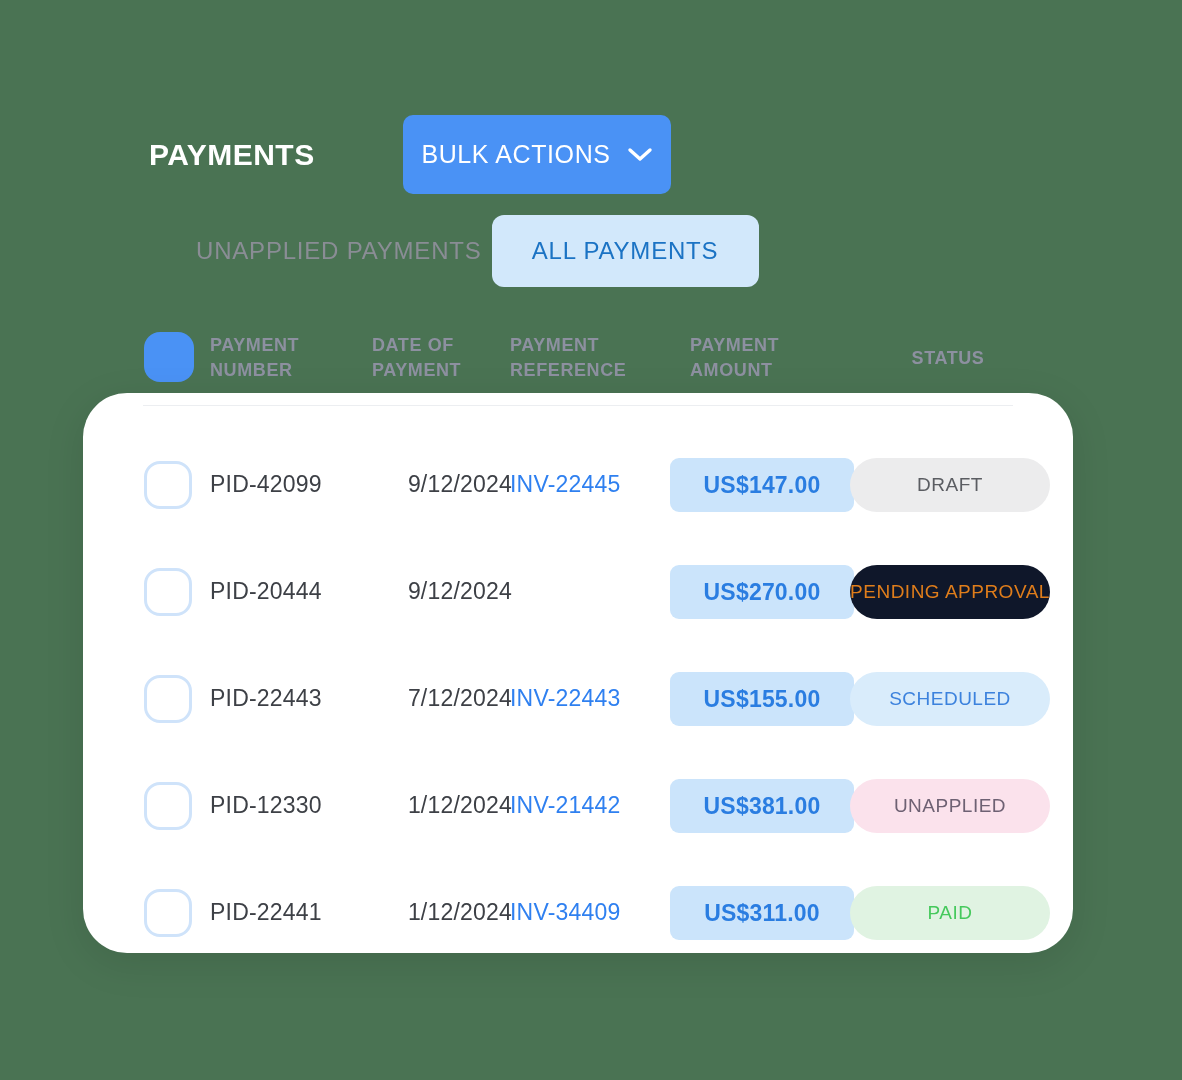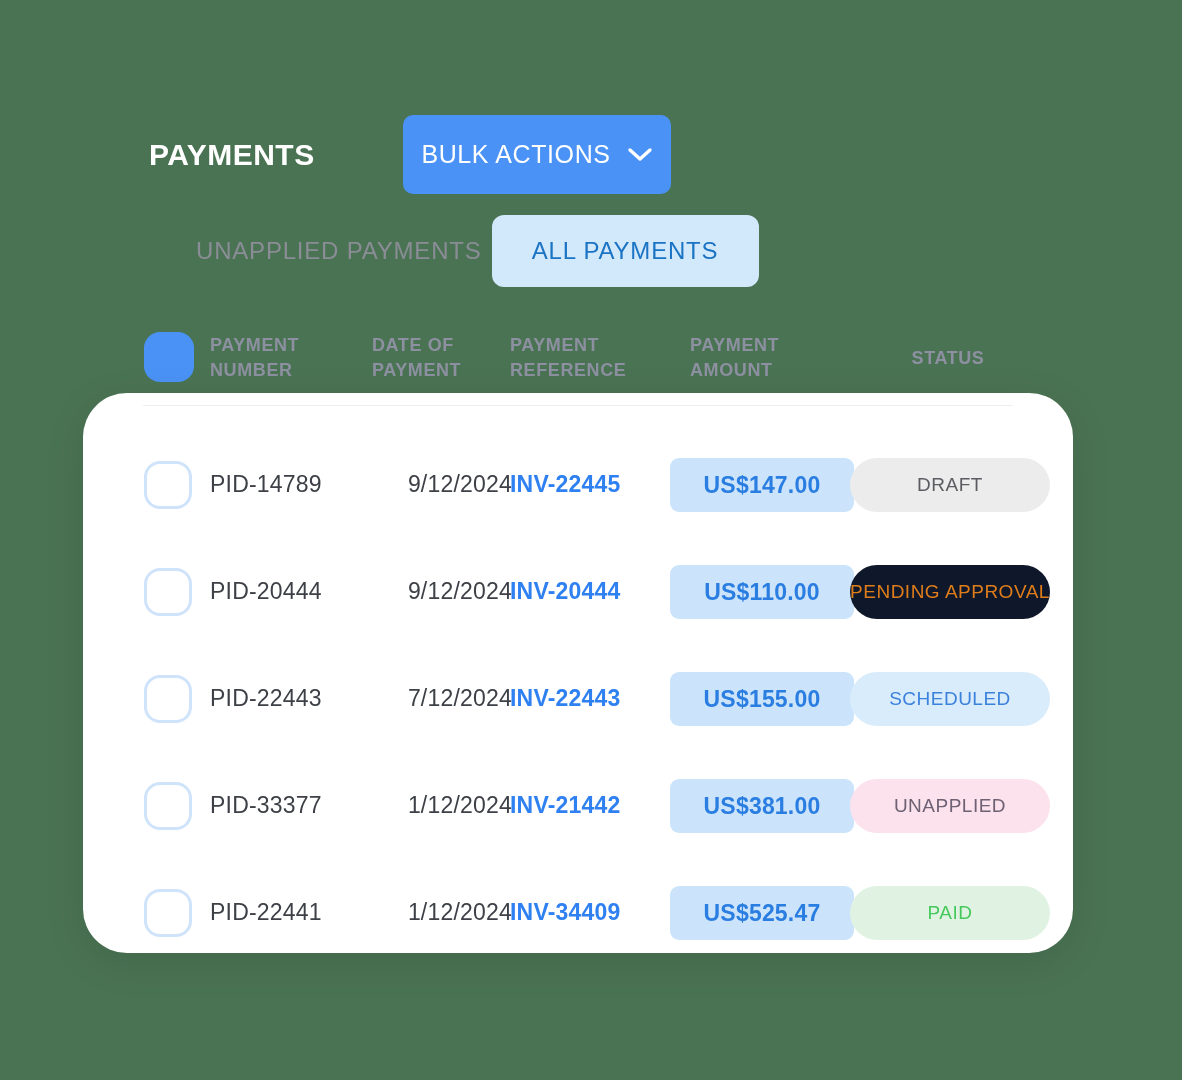--- a/index.html
+++ b/index.html
@@ -184,21 +184,21 @@
     left: 289px;
     width: 140px;
     color: #3d4046;
     letter-spacing: 0.2px;
     text-align: right;
   }
   .cell-reference {
     left: 427px;
     width: 190px;
     color: #2f80f0;
-    font-weight: 700;
+    font-weight: 400;
     letter-spacing: 0.2px;
     cursor: pointer;
   }
 
   .amount-pill {
     position: absolute;
     left: 587px;
     top: 27px;
     width: 184px;
     height: 54px;
@@ -267,52 +267,51 @@
   <div class="head-cell hc-amount">PAYMENT
 AMOUNT</div>
   <div class="head-cell hc-status">STATUS</div>
 </div>
 
 <div class="table-card">
   <div class="card-top-divider"></div>
   <div id="rows-container">
       <div class="row" style="top: 38px;">
         <button class="row-checkbox"></button>
-        <div class="cell cell-number">PID-14789</div>
+        <div class="cell cell-number">PID-42099</div>
         <div class="cell cell-date">9/12/2024</div>
         <div class="cell cell-reference">INV-22445</div>
         <div class="amount-pill">US$147.00</div>
         <div class="status-badge status-draft">DRAFT</div>
       </div>
       <div class="row" style="top: 145px;">
         <button class="row-checkbox"></button>
         <div class="cell cell-number">PID-20444</div>
         <div class="cell cell-date">9/12/2024</div>
-        <div class="cell cell-reference">INV-20444</div>
-        <div class="amount-pill">US$110.00</div>
+        <div class="amount-pill">US$270.00</div>
         <div class="status-badge status-pending">PENDING APPROVAL</div>
       </div>
       <div class="row" style="top: 252px;">
         <button class="row-checkbox"></button>
         <div class="cell cell-number">PID-22443</div>
         <div class="cell cell-date">7/12/2024</div>
         <div class="cell cell-reference">INV-22443</div>
         <div class="amount-pill">US$155.00</div>
         <div class="status-badge status-scheduled">SCHEDULED</div>
       </div>
       <div class="row" style="top: 359px;">
         <button class="row-checkbox"></button>
-        <div class="cell cell-number">PID-33377</div>
+        <div class="cell cell-number">PID-12330</div>
         <div class="cell cell-date">1/12/2024</div>
         <div class="cell cell-reference">INV-21442</div>
         <div class="amount-pill">US$381.00</div>
         <div class="status-badge status-unapplied">UNAPPLIED</div>
       </div>
       <div class="row" style="top: 466px;">
         <button class="row-checkbox"></button>
         <div class="cell cell-number">PID-22441</div>
         <div class="cell cell-date">1/12/2024</div>
         <div class="cell cell-reference">INV-34409</div>
-        <div class="amount-pill">US$525.47</div>
+        <div class="amount-pill">US$311.00</div>
         <div class="status-badge status-paid">PAID</div>
       </div>
     </div>
 </div>
 
 </body></html>

